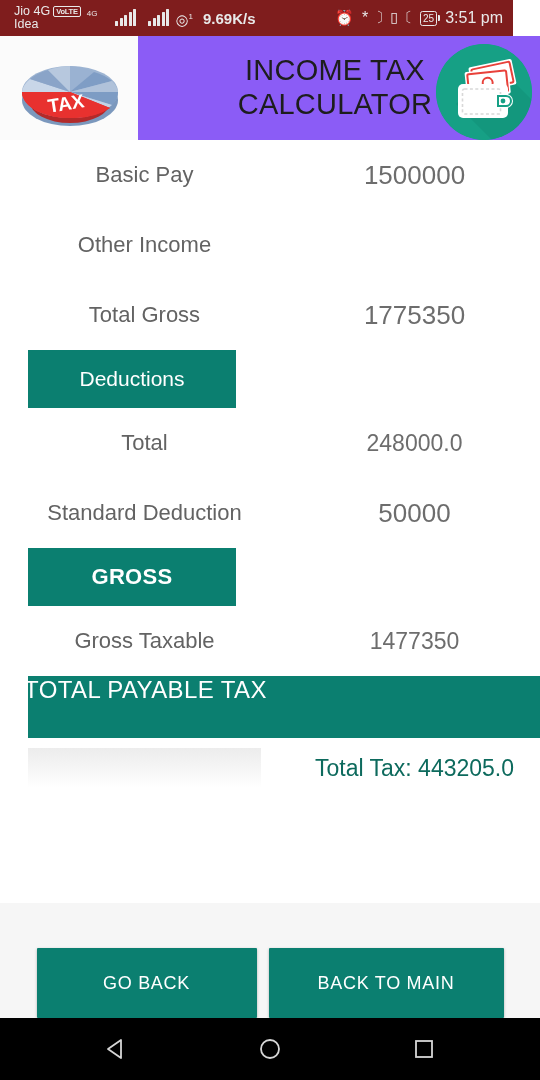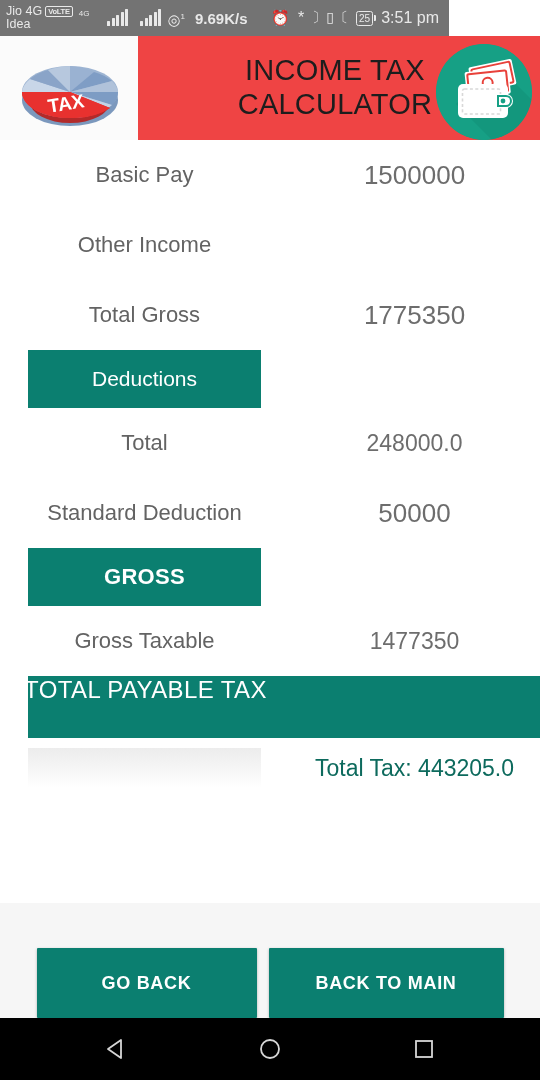--- a/index.html
+++ b/index.html
@@ -6,24 +6,24 @@
   html,body { width:540px; height:1080px; }
   body {
     font-family:"Liberation Sans", sans-serif;
     background:#ffffff;
     overflow:hidden;
     position:relative;
   }
 
   
   .statusbar{
-    height:36px; width:449px;
-    background:#737373;
+    height:36px; width:513px;
+    background:#7f1d1d;
     display:flex; align-items:center;
-    padding:0 10px 0 6px;
+    padding:0 10px 0 14px;
     color:#e9e9e9;
     font-size:15px;
     position:relative;
   }
   .sb-left{ display:flex; align-items:center; gap:6px; flex:1; }
   .carrier{ display:flex; flex-direction:column; justify-content:center; line-height:1.05; }
   .carrier .l1{ font-size:12.5px; display:flex; align-items:center; gap:3px; color:#e9e9e9; }
   .carrier .l2{ font-size:12.5px; color:#e9e9e9; }
   .volte{
     font-size:7.5px; font-weight:bold; letter-spacing:-.2px;
@@ -62,21 +62,21 @@
   }
   .logo-pie{
     width:138px; height:104px;
     background:#fbfbfb;
     position:relative; flex:0 0 138px;
     overflow:hidden;
   }
   .pie-wrap{ position:absolute; left:14px; top:8px; width:112px; height:92px; }
   .title-box{
     flex:1; height:104px;
-    background:#ef4444;
+    background:#8b5cf6;
     display:flex; align-items:center; justify-content:center;
     padding-right:8px;
   }
   .title-box h1{
     font-size:29px; font-weight:normal; color:#1d1d1d;
     line-height:1.17; text-align:center; letter-spacing:.2px;
   }
   .wallet-badge{
     position:absolute; right:8px; top:8px;
     width:96px; height:96px; border-radius:50%;
@@ -97,21 +97,21 @@
     white-space:nowrap;
   }
   .row .val{
     flex:1; text-align:center;
     font-size:26px; color:#6d6d6d;
     white-space:nowrap;
   }
   .row.small-val .val{ font-size:23px; }
 
   .secbar{
-    width:233px; height:58px;
+    width:208px; height:58px;
     background:#0b7f70;
     display:flex; align-items:center; justify-content:center;
     color:#ffffff;
   }
   .secbar span{ font-size:21px; }
   .secbar.caps span{ font-size:22px; font-weight:bold; letter-spacing:.3px; }
 
   .fullbar{
     width:540px; height:62px;
     background:#0b7f70;
@@ -143,21 +143,21 @@
   .bottom-panel{
     width:540px; height:160px;
     background:#f6f6f6;
     display:flex; align-items:center; justify-content:center;
     gap:12px;
   }
   .btn{
     background:#0b7f70; color:#ffffff;
     border:none;
     font-family:"Liberation Sans", sans-serif;
-    font-size:18px; font-weight:bold; letter-spacing:.7px;
+    font-size:18px; font-weight:normal; letter-spacing:.7px;
     box-shadow:0 1px 3px rgba(0,0,0,.28);
     border-radius:1px;
     cursor:pointer;
   }
   .btn-goback{ width:220px; height:70px; }
   .btn-main{ width:235px; height:70px; }
 
   
   .navbar{
     position:absolute; left:0; bottom:0;

